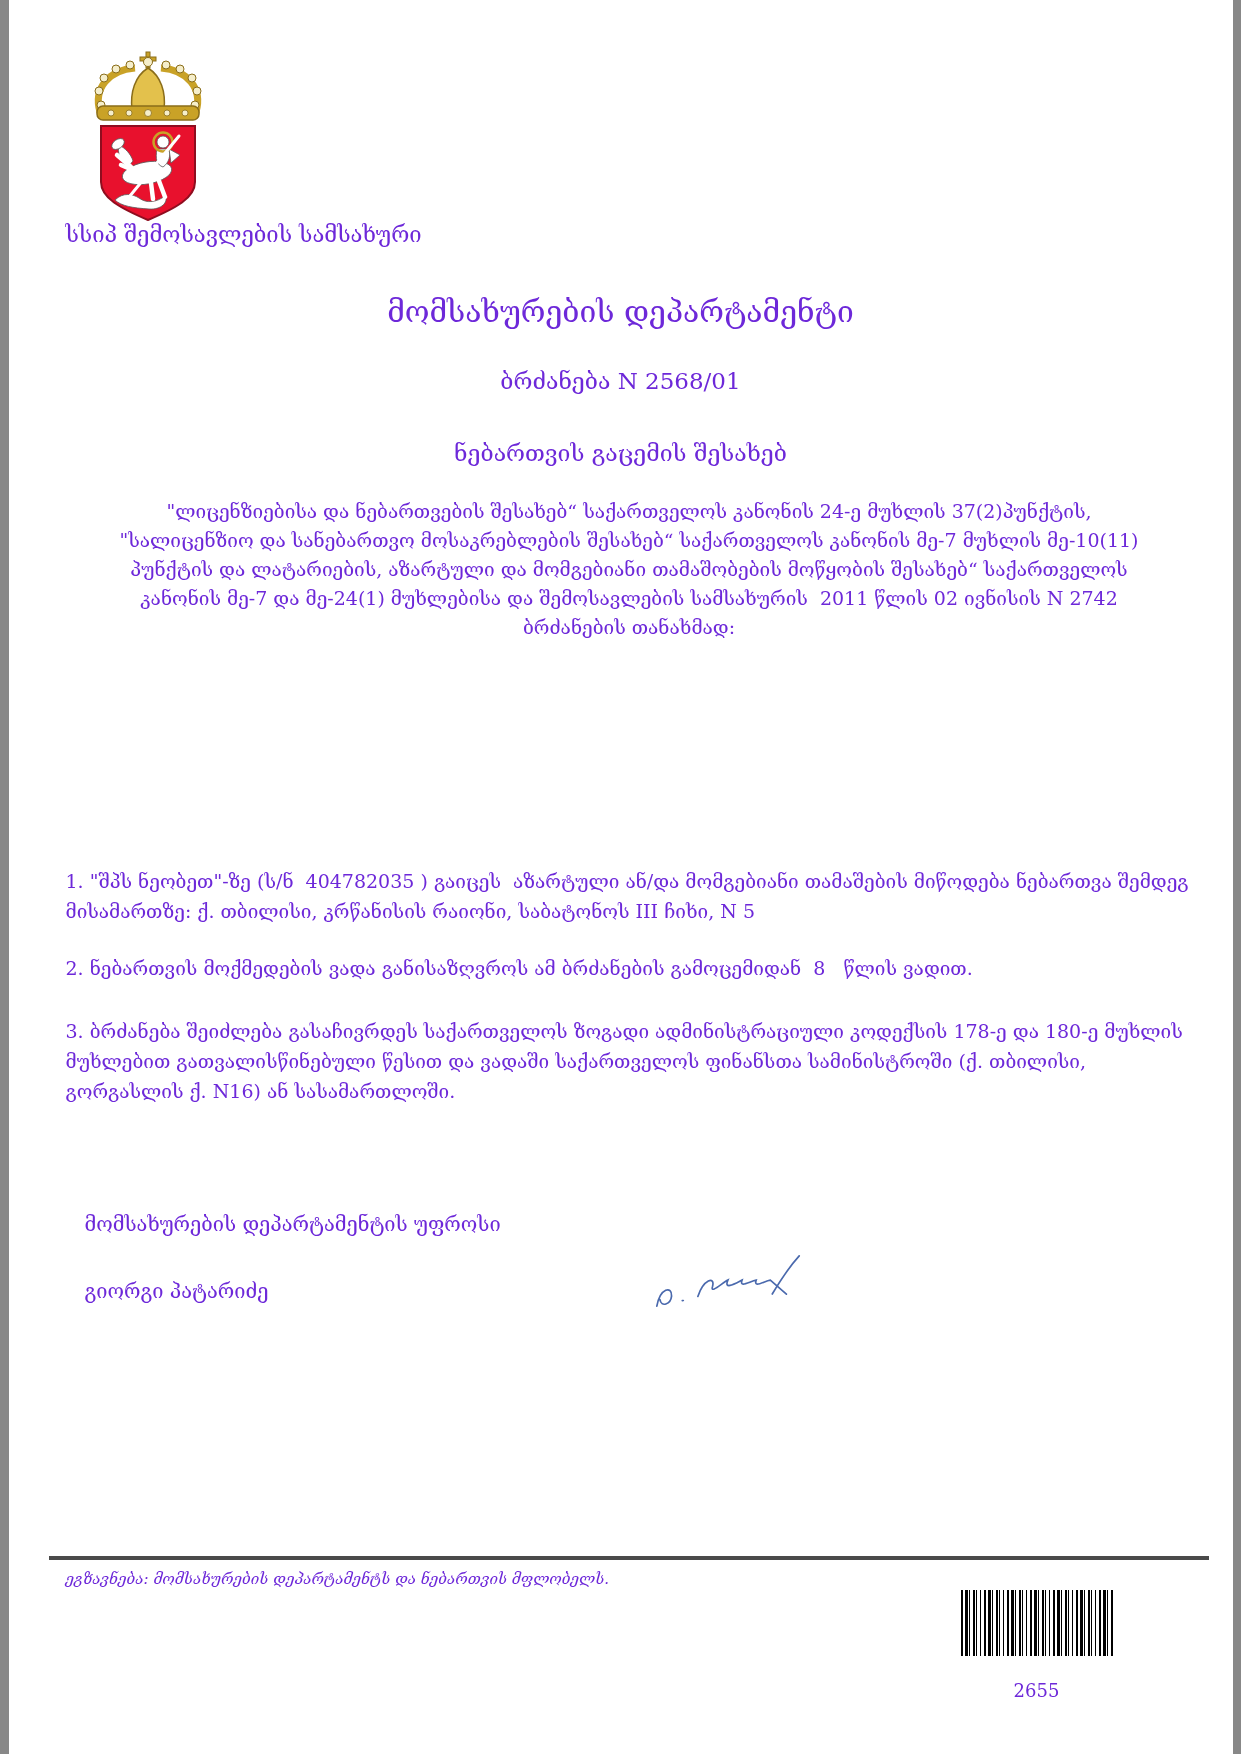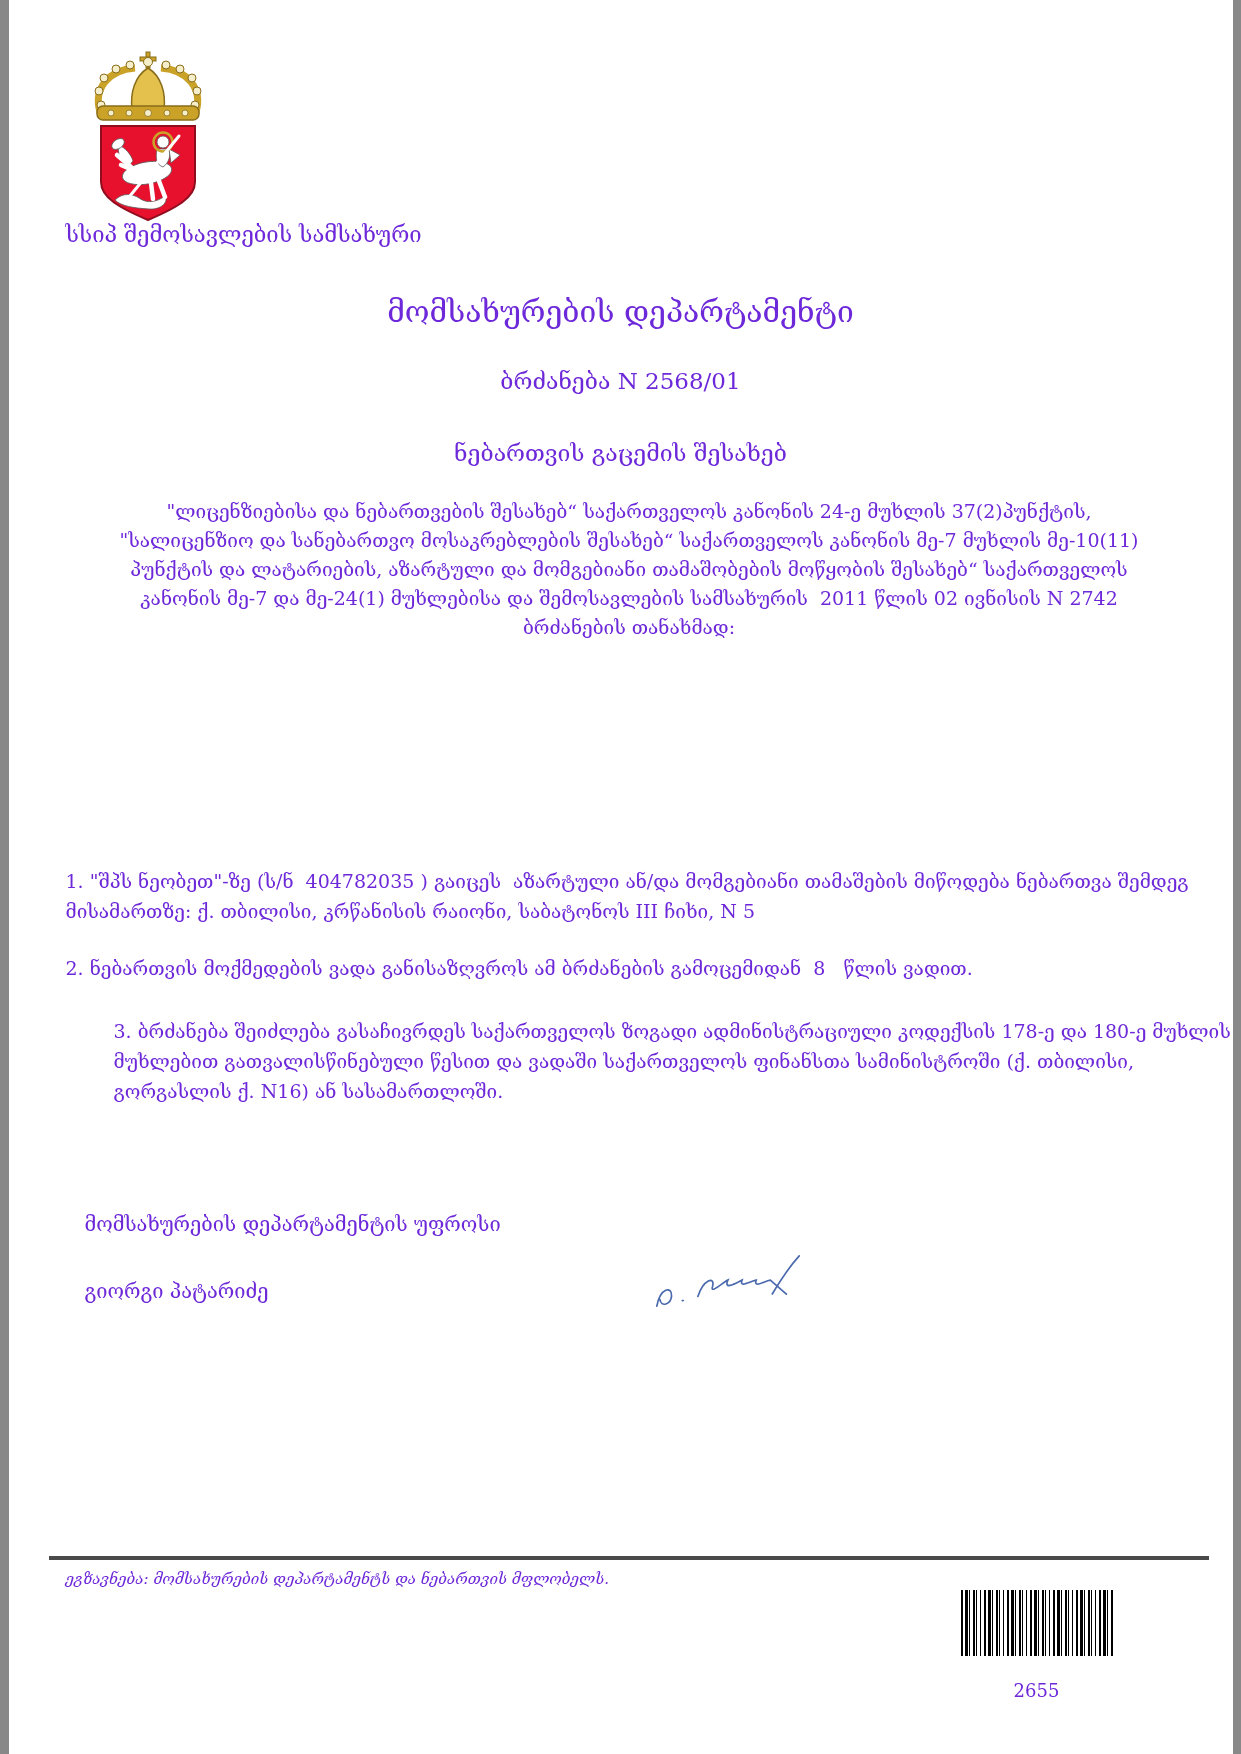--- a/index.html
+++ b/index.html
@@ -31,21 +31,21 @@
   .decree-heading {
     top:797px; font-size:23px; letter-spacing:3px;
   }
   .decree-item {
     left:57px; width:1127px;
     font-size:19px; line-height:30px;
     white-space:pre-wrap;
   }
   .item-1 { top:866px; }
   .item-2 { top:953px; }
-  .item-3 { top:1016px;margin-left:48px; }
+  .item-3 { top:1016px; }
   .sig-title { left:76px; top:1212px; font-size:20px; }
   .sig-name  { left:76px; top:1279px; font-size:20px; }
   .sig-ink   { left:630px; top:1248px; }
   .footer-rule {
     left:40px; top:1556px; width:1160px; height:4px;
     background:#4a4a4a;
   }
   .distribution { left:57px; top:1570px; font-size:15px;font-style:italic; }
   .barcode {
     left:952px; top:1590px; width:152px; height:66px;

